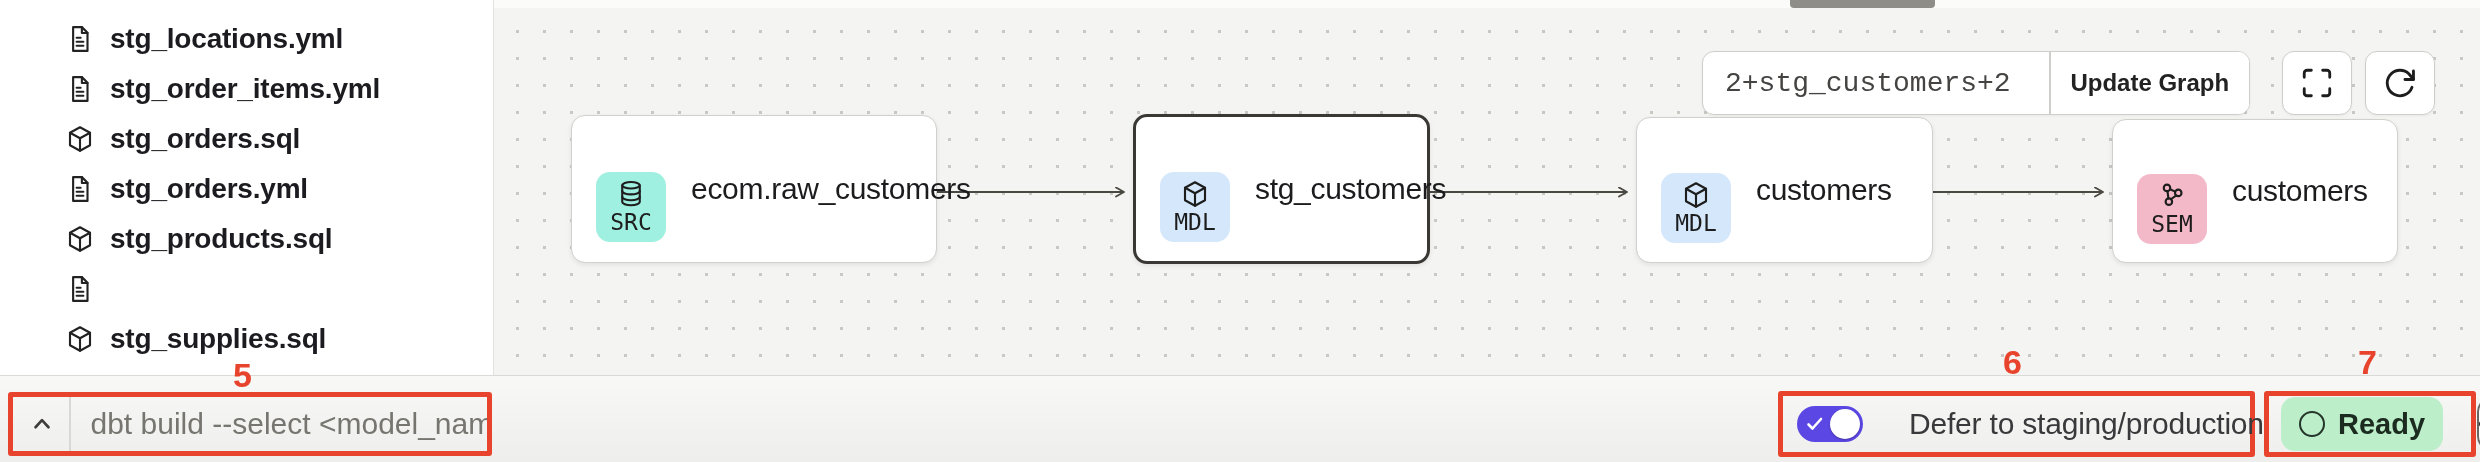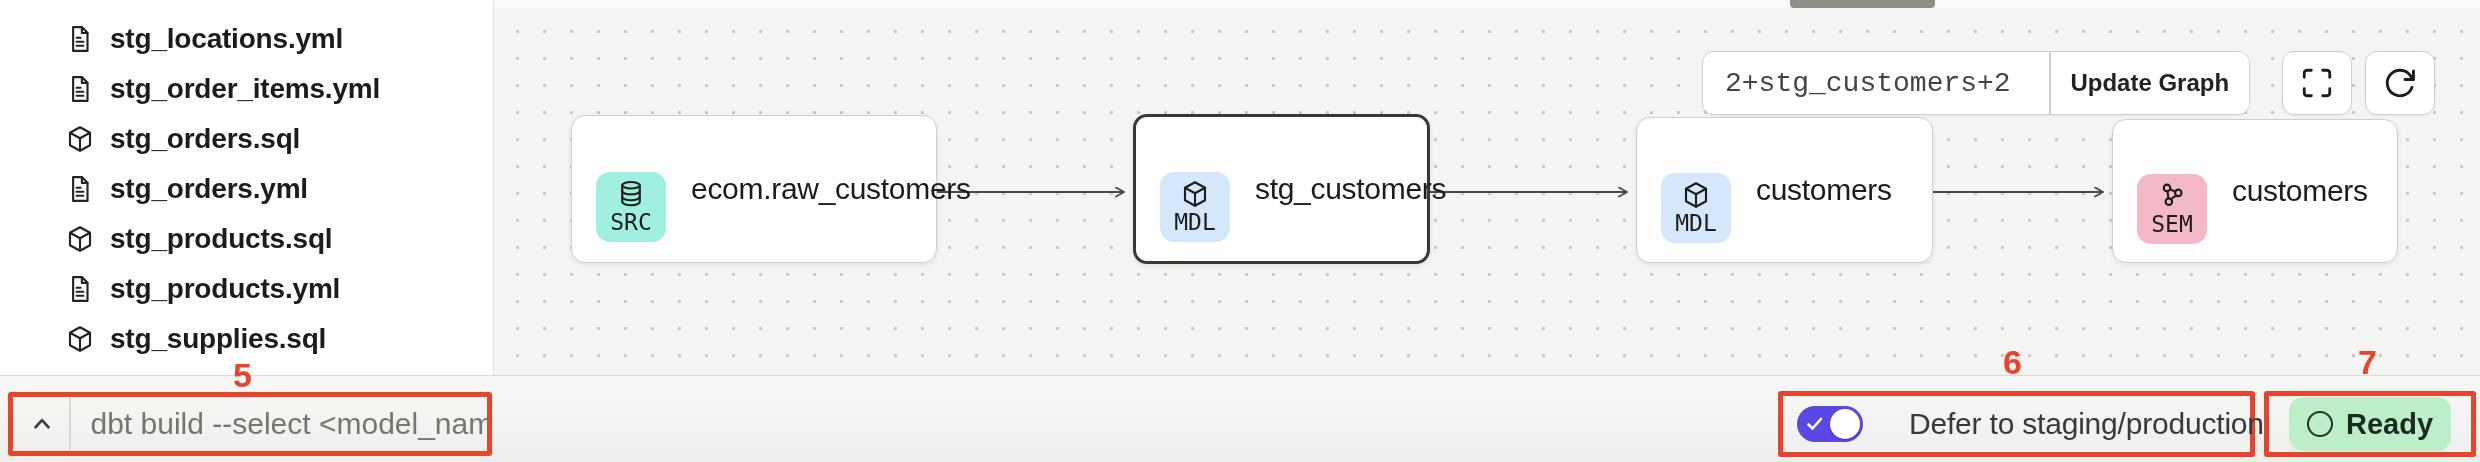--- a/index.html
+++ b/index.html
@@ -55,21 +55,21 @@
   .iconbtn svg { width:34px; height:34px; stroke:#1d1d1d; fill:none; stroke-width:2; stroke-linecap:round; stroke-linejoin:round; }
   .btn-fullscreen { left:1788px; }
   .btn-refresh { left:1871px; }
 
   
   .statusbar { position:absolute; left:0; top:375px; width:2480px; height:87px;
                background:linear-gradient(180deg,#F8F8F7,#EEEEEC); border-top:1px solid #DBDAD7; }
   .abox { position:absolute; border:5px solid #E8432D; border-radius:3px; display:flex; align-items:center; }
   .box5 { left:8px; top:16px; width:484px; height:64px; }
   .box6 { left:1778px; top:15px; width:477px; height:66px;gap:20px; }
-  .box7 { left:2264px; top:15px; width:212px; height:66px; padding:0 20px;gap:34px; }
+  .box7 { left:2264px; top:15px; width:212px; height:66px; padding:0 12px;gap:34px; }
 
   .collapse-btn { margin-left:14px; width:30px; height:30px; display:flex; align-items:center; justify-content:center;
                   background:transparent; border:none; cursor:pointer; }
   .collapse-btn svg { width:26px; height:26px; stroke:#3E3D3A; fill:none; stroke-width:2.4; stroke-linecap:round; stroke-linejoin:round; }
   .v-divider { width:1.5px; height:54px; background:#D9D8D5; margin-left:12px; }
   .command-input { flex:1; height:100%; border:none; outline:none; background:transparent;
                    font-family:"Liberation Sans", sans-serif; font-size:30px; color:#4a4a48; padding-left:20px; }
   .command-input::placeholder { color:#76756F; opacity:1; }
 
   .toggle { position:relative; margin-left:14px; width:66px; height:36px; border-radius:18px;
@@ -160,21 +160,20 @@
       </div>
 
       <div class="file-row">
         <span class="ficon">
           <svg viewBox="0 0 24 24">
               <path d="M6.5 2.5h7l4.5 4.5v14.5h-11.5z"></path>
               <path d="M13.5 2.5v4.7h4.5"></path>
               <path d="M9.3 11h3.2M9.3 14.2h5.4M9.3 17.4h5.4"></path>
             </svg>
         </span>
-        <span class="fname">stg_products.yml</span>
       </div>
 
       <div class="file-row">
         <span class="ficon">
           <svg viewBox="0 0 24 24">
               <path d="M12 2.6 20 7v10l-8 4.4L4 17V7z"></path>
               <path d="M4 7l8 4.4L20 7"></path>
               <path d="M12 11.4V21.4"></path>
             </svg>
         </span>

